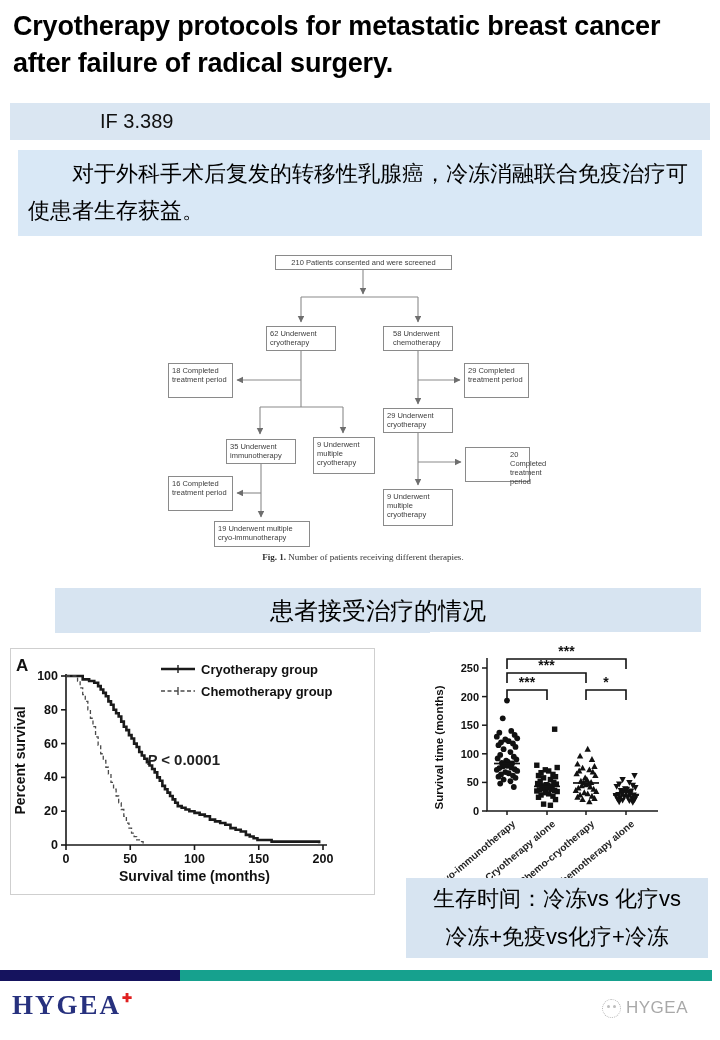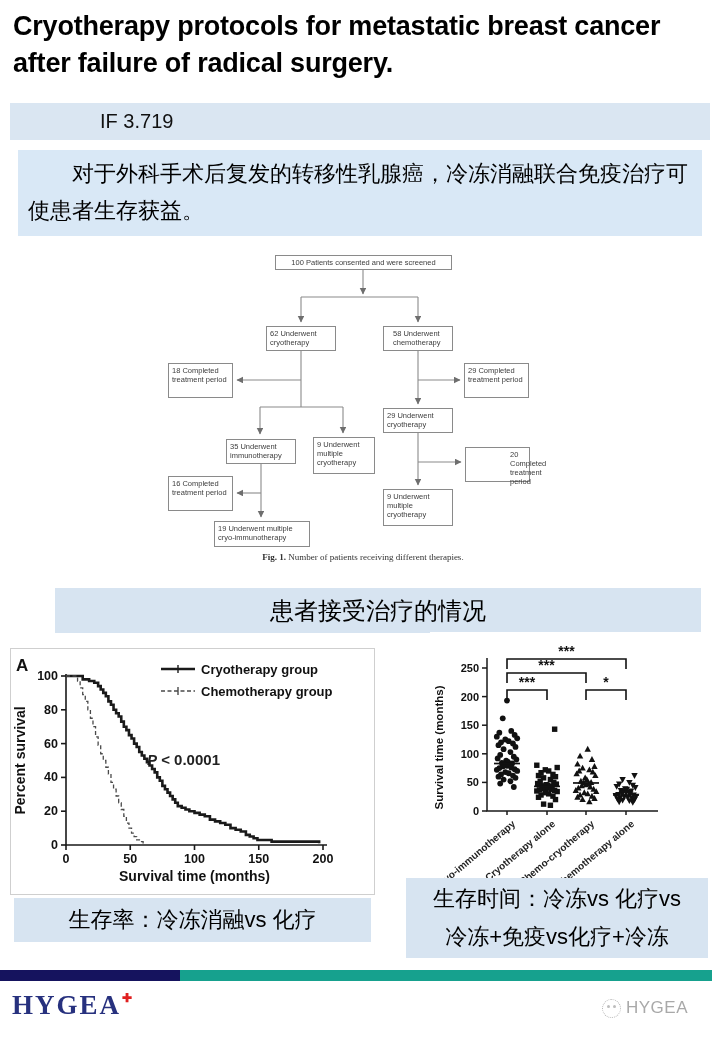--- a/index.html
+++ b/index.html
@@ -41,21 +41,21 @@
   .watermark .wm-text { font-size:17px; letter-spacing:0.5px; }
 </style>
 </head>
 <body>
 
 <div class="page">
 
   <div class="title">Cryotherapy protocols for metastatic breast cancer after failure of radical surgery.</div>
 
   <div class="journal-bar">
-    <span class="journal-if">IF 3.719</span>
+    <span class="journal-if">IF 3.389</span>
   </div>
 
   <div class="summary-box">对于外科手术后复发的转移性乳腺癌，冷冻消融联合免疫治疗可使患者生存获益。</div>
 
   <div class="flowchart">
     <svg class="fc-svg" viewBox="0 0 720 330">
       <defs>
         <marker id="arr" markerWidth="7" markerHeight="7" refX="5.5" refY="3" orient="auto">
           <path d="M0,0 L6,3 L0,6 Z" fill="#6e6e6e"></path>
         </marker>
@@ -71,21 +71,21 @@
         <path d="M260,157 V184" marker-end="url(#arr)"></path>
         <path d="M343,157 V183" marker-end="url(#arr)"></path>
         <path d="M261,214 V267" marker-end="url(#arr)"></path>
         <path d="M261,243 H237" marker-end="url(#arr)"></path>
         <path d="M418,101 V154" marker-end="url(#arr)"></path>
         <path d="M418,130 H460" marker-end="url(#arr)"></path>
         <path d="M418,183 V235" marker-end="url(#arr)"></path>
         <path d="M418,212 H461" marker-end="url(#arr)"></path>
       </g>
     </svg>
-    <div class="fc-node center" style="left:275px;top:5px;width:177px;height:15px;">100 Patients consented and were screened</div>
+    <div class="fc-node center" style="left:275px;top:5px;width:177px;height:15px;">210 Patients consented and were screened</div>
     <div class="fc-node" style="left:266px;top:76px;width:70px;height:25px;">62 Underwent cryotherapy</div>
     <div class="fc-node" style="left:383px;top:76px;width:70px;height:25px;padding-left:9px;">58 Underwent chemotherapy</div>
     <div class="fc-node" style="left:168px;top:113px;width:65px;height:35px;">18 Completed treatment period</div>
     <div class="fc-node" style="left:464px;top:113px;width:65px;height:35px;">29 Completed treatment period</div>
     <div class="fc-node" style="left:383px;top:158px;width:70px;height:25px;">29 Underwent cryotherapy</div>
     <div class="fc-node" style="left:226px;top:189px;width:70px;height:25px;">35 Underwent immunotherapy</div>
     <div class="fc-node" style="left:313px;top:187px;width:62px;height:37px;">9 Underwent multiple cryotherapy</div>
     <div class="fc-node" style="left:465px;top:197px;width:65px;height:35px;padding-left:44px;">20 Completed treatment period</div>
     <div class="fc-node" style="left:168px;top:226px;width:65px;height:35px;">16 Completed treatment period</div>
     <div class="fc-node" style="left:383px;top:239px;width:70px;height:37px;">9 Underwent multiple cryotherapy</div>
@@ -304,21 +304,20 @@
         <path stroke="#111" stroke-width="1.6" fill="none" d="M77,37 V27 H196 V37"></path>
         <text x="136.5" y="24" text-anchor="middle" font-size="14" font-weight="bold" fill="#111">***</text>
         <path stroke="#111" stroke-width="1.6" fill="none" d="M77,51 V41 H156 V51"></path>
         <text x="116.5" y="38" text-anchor="middle" font-size="14" font-weight="bold" fill="#111">***</text>
         <path stroke="#111" stroke-width="1.6" fill="none" d="M77,68 V58 H117 V68"></path>
         <text x="97" y="55" text-anchor="middle" font-size="14" font-weight="bold" fill="#111">***</text>
         <path stroke="#111" stroke-width="1.6" fill="none" d="M156,68 V58 H196 V68"></path>
         <text x="176" y="55" text-anchor="middle" font-size="14" font-weight="bold" fill="#111">*</text>
       </svg></div>
 
-  <div class="km-caption">生存率：冷冻消融vs 化疗</div>
   <div class="scatter-caption">
     <div>生存时间：冷冻vs 化疗vs</div>
     <div>冷冻+免疫vs化疗+冷冻</div>
   </div>
 
   <div class="footer-bar-navy"></div>
   <div class="footer-bar-teal"></div>
 
   <div class="brand">
     <span>HYGEA</span><span class="cross">✚</span>

